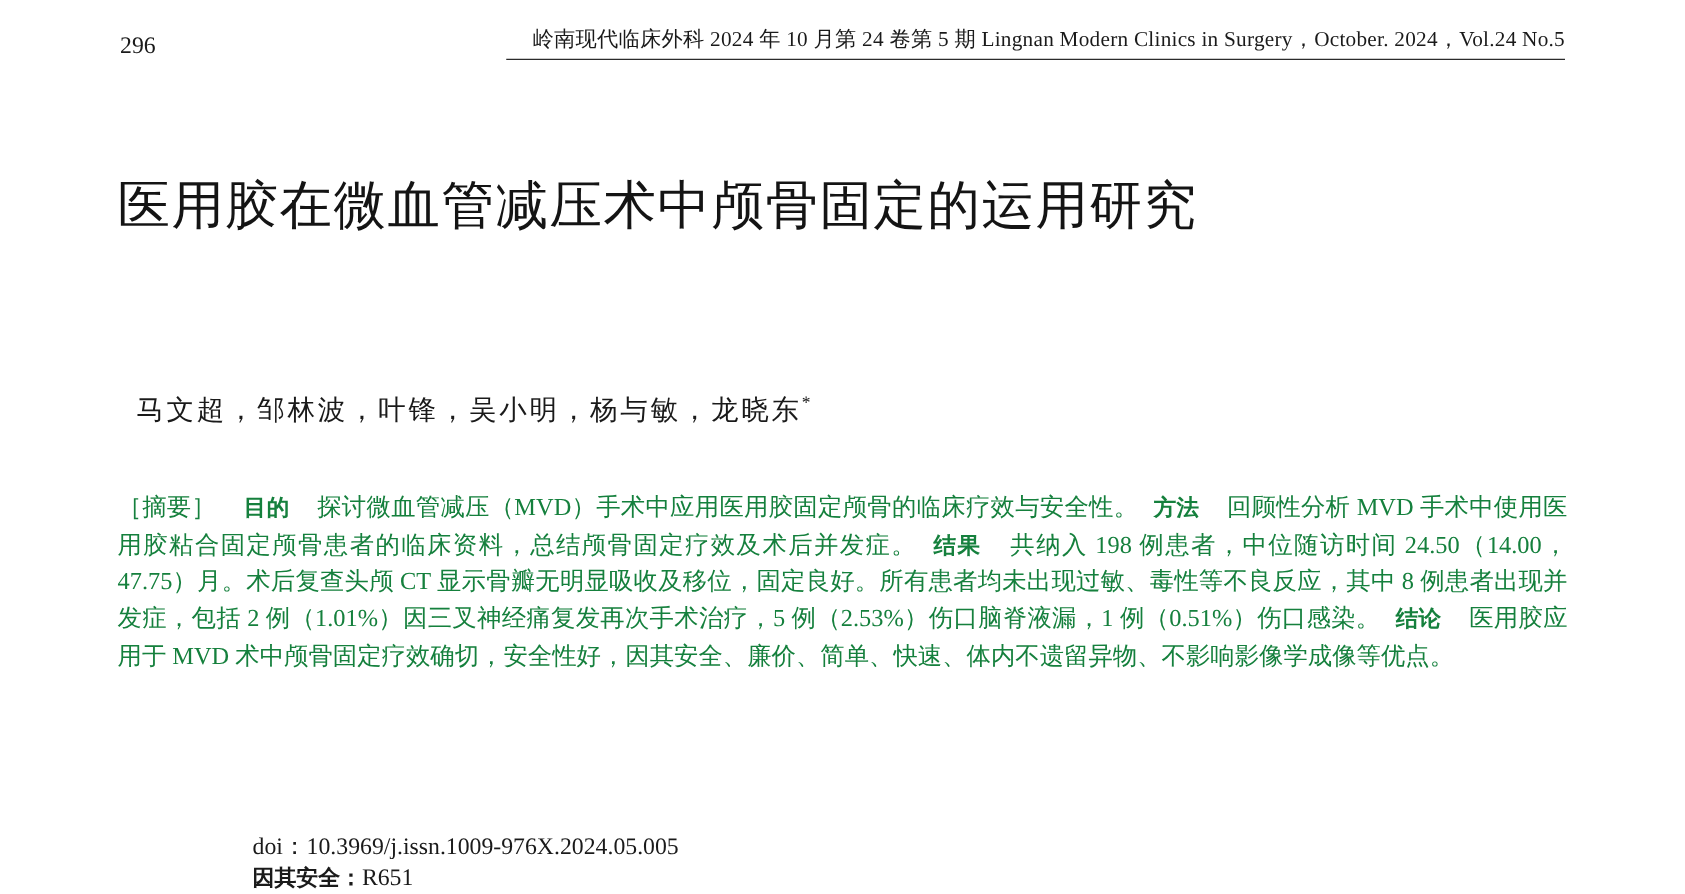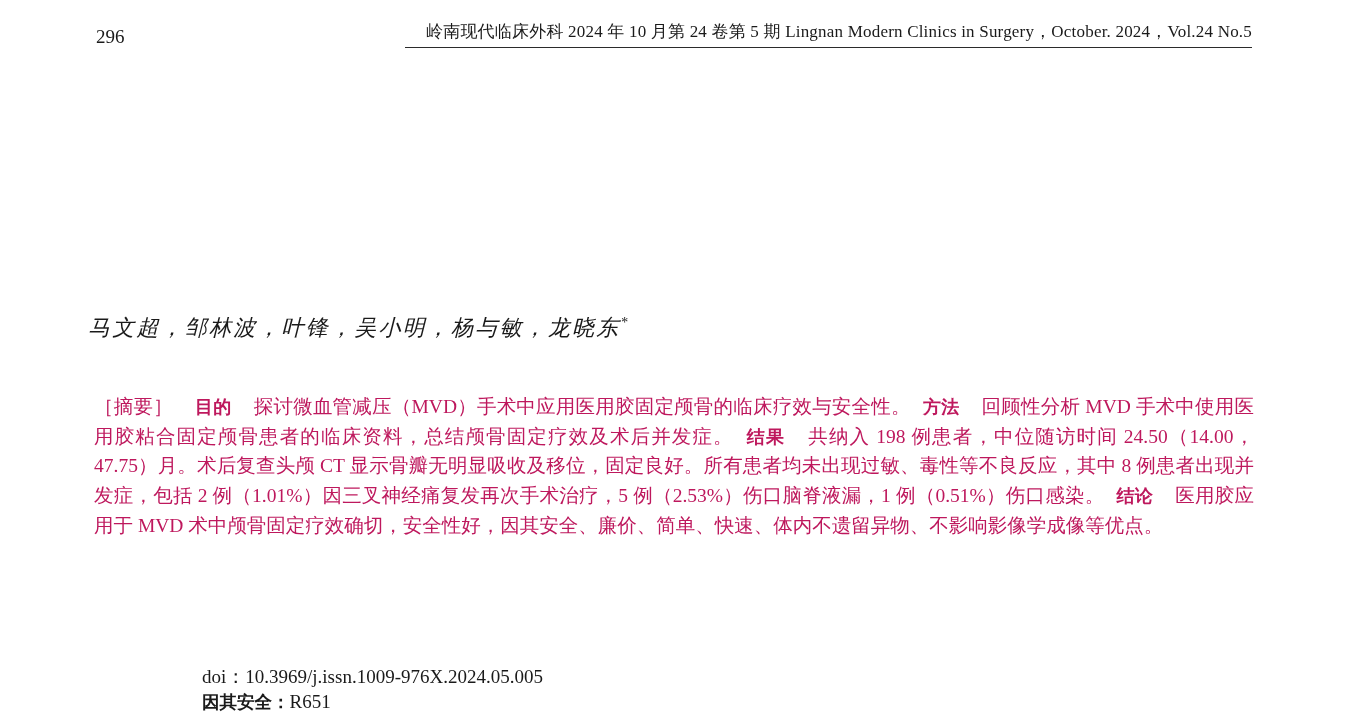--- a/index.html
+++ b/index.html
@@ -65,44 +65,43 @@
     line-height: 1.28;
     letter-spacing: 1.2px;
     color: #141414;
     margin: 0;
   }
 
   
   .authors {
     position: absolute;
     top: 313px;
-    left: 88px;
+    left: 109px;
     width: 1000px;
     font-family: "Liberation Serif", "DejaVu Serif", serif;
     font-size: 22px;
     letter-spacing: 2.2px;
     color: #1a1a1a;
-    font-style: italic;
   }
   .authors .star {
     font-size: 14px;
     vertical-align: super;
     letter-spacing: 0;
   }
 
   
   .abstract-block {
     position: absolute;
     top: 392px;
     left: 94px;
     width: 1160px;
     font-family: "Liberation Serif", "DejaVu Serif", serif;
     font-size: 19.5px;
     line-height: 1.52;
-    color: #be185d;
+    color: #15803d;
     text-align: justify;
   }
   .abstract-block p {
     margin: 0;
   }
   .lbl {
     font-weight: bold;
     font-family: "DejaVu Sans", "Liberation Sans", sans-serif;
     font-size: 18px;
   }
@@ -143,20 +142,21 @@
 </head>
 <body>
 
 <div class="page">
 
   <div class="running-head">
     <div class="folio">296</div>
     <div class="journal-line">岭南现代临床外科 2024 年 10 月第 24 卷第 5 期 Lingnan Modern Clinics in Surgery，October. 2024，Vol.24 No.5</div>
   </div>
 
+  <h1 class="title">医用胶在微血管减压术中颅骨固定的运用研究</h1>
 
   <div class="authors">
     <span>马文超，邹林波，叶锋，吴小明，杨与敏，龙晓东</span><span class="star">*</span>
   </div>
 
   <div class="abstract-block">
     <p>
       <span class="lbl lbl-brk">［摘要］</span><span class="sp-wide"></span><span class="lbl">目的</span><span class="sp-wide"></span><span>探讨微血管减压（MVD）手术中应用医用胶固定颅骨的临床疗效与安全性。</span><span class="sp-small"></span><span class="lbl">方法</span><span class="sp-wide"></span><span>回顾性分析 MVD 手术中使用医用胶粘合固定颅骨患者的临床资料，总结颅骨固定疗效及术后并发症。</span><span class="sp-small"></span><span class="lbl">结果</span><span class="sp-wide"></span><span>共纳入 198 例患者，中位随访时间 24.50（14.00，47.75）月。术后复查头颅 CT 显示骨瓣无明显吸收及移位，固定良好。所有患者均未出现过敏、毒性等不良反应，其中 8 例患者出现并发症，包括 2 例（1.01%）因三叉神经痛复发再次手术治疗，5 例（2.53%）伤口脑脊液漏，1 例（0.51%）伤口感染。</span><span class="sp-small"></span><span class="lbl">结论</span><span class="sp-wide"></span><span>医用胶应用于 MVD 术中颅骨固定疗效确切，安全性好，因其安全、廉价、简单、快速、体内不遗留异物、不影响影像学成像等优点。</span>
     </p>
   </div>

